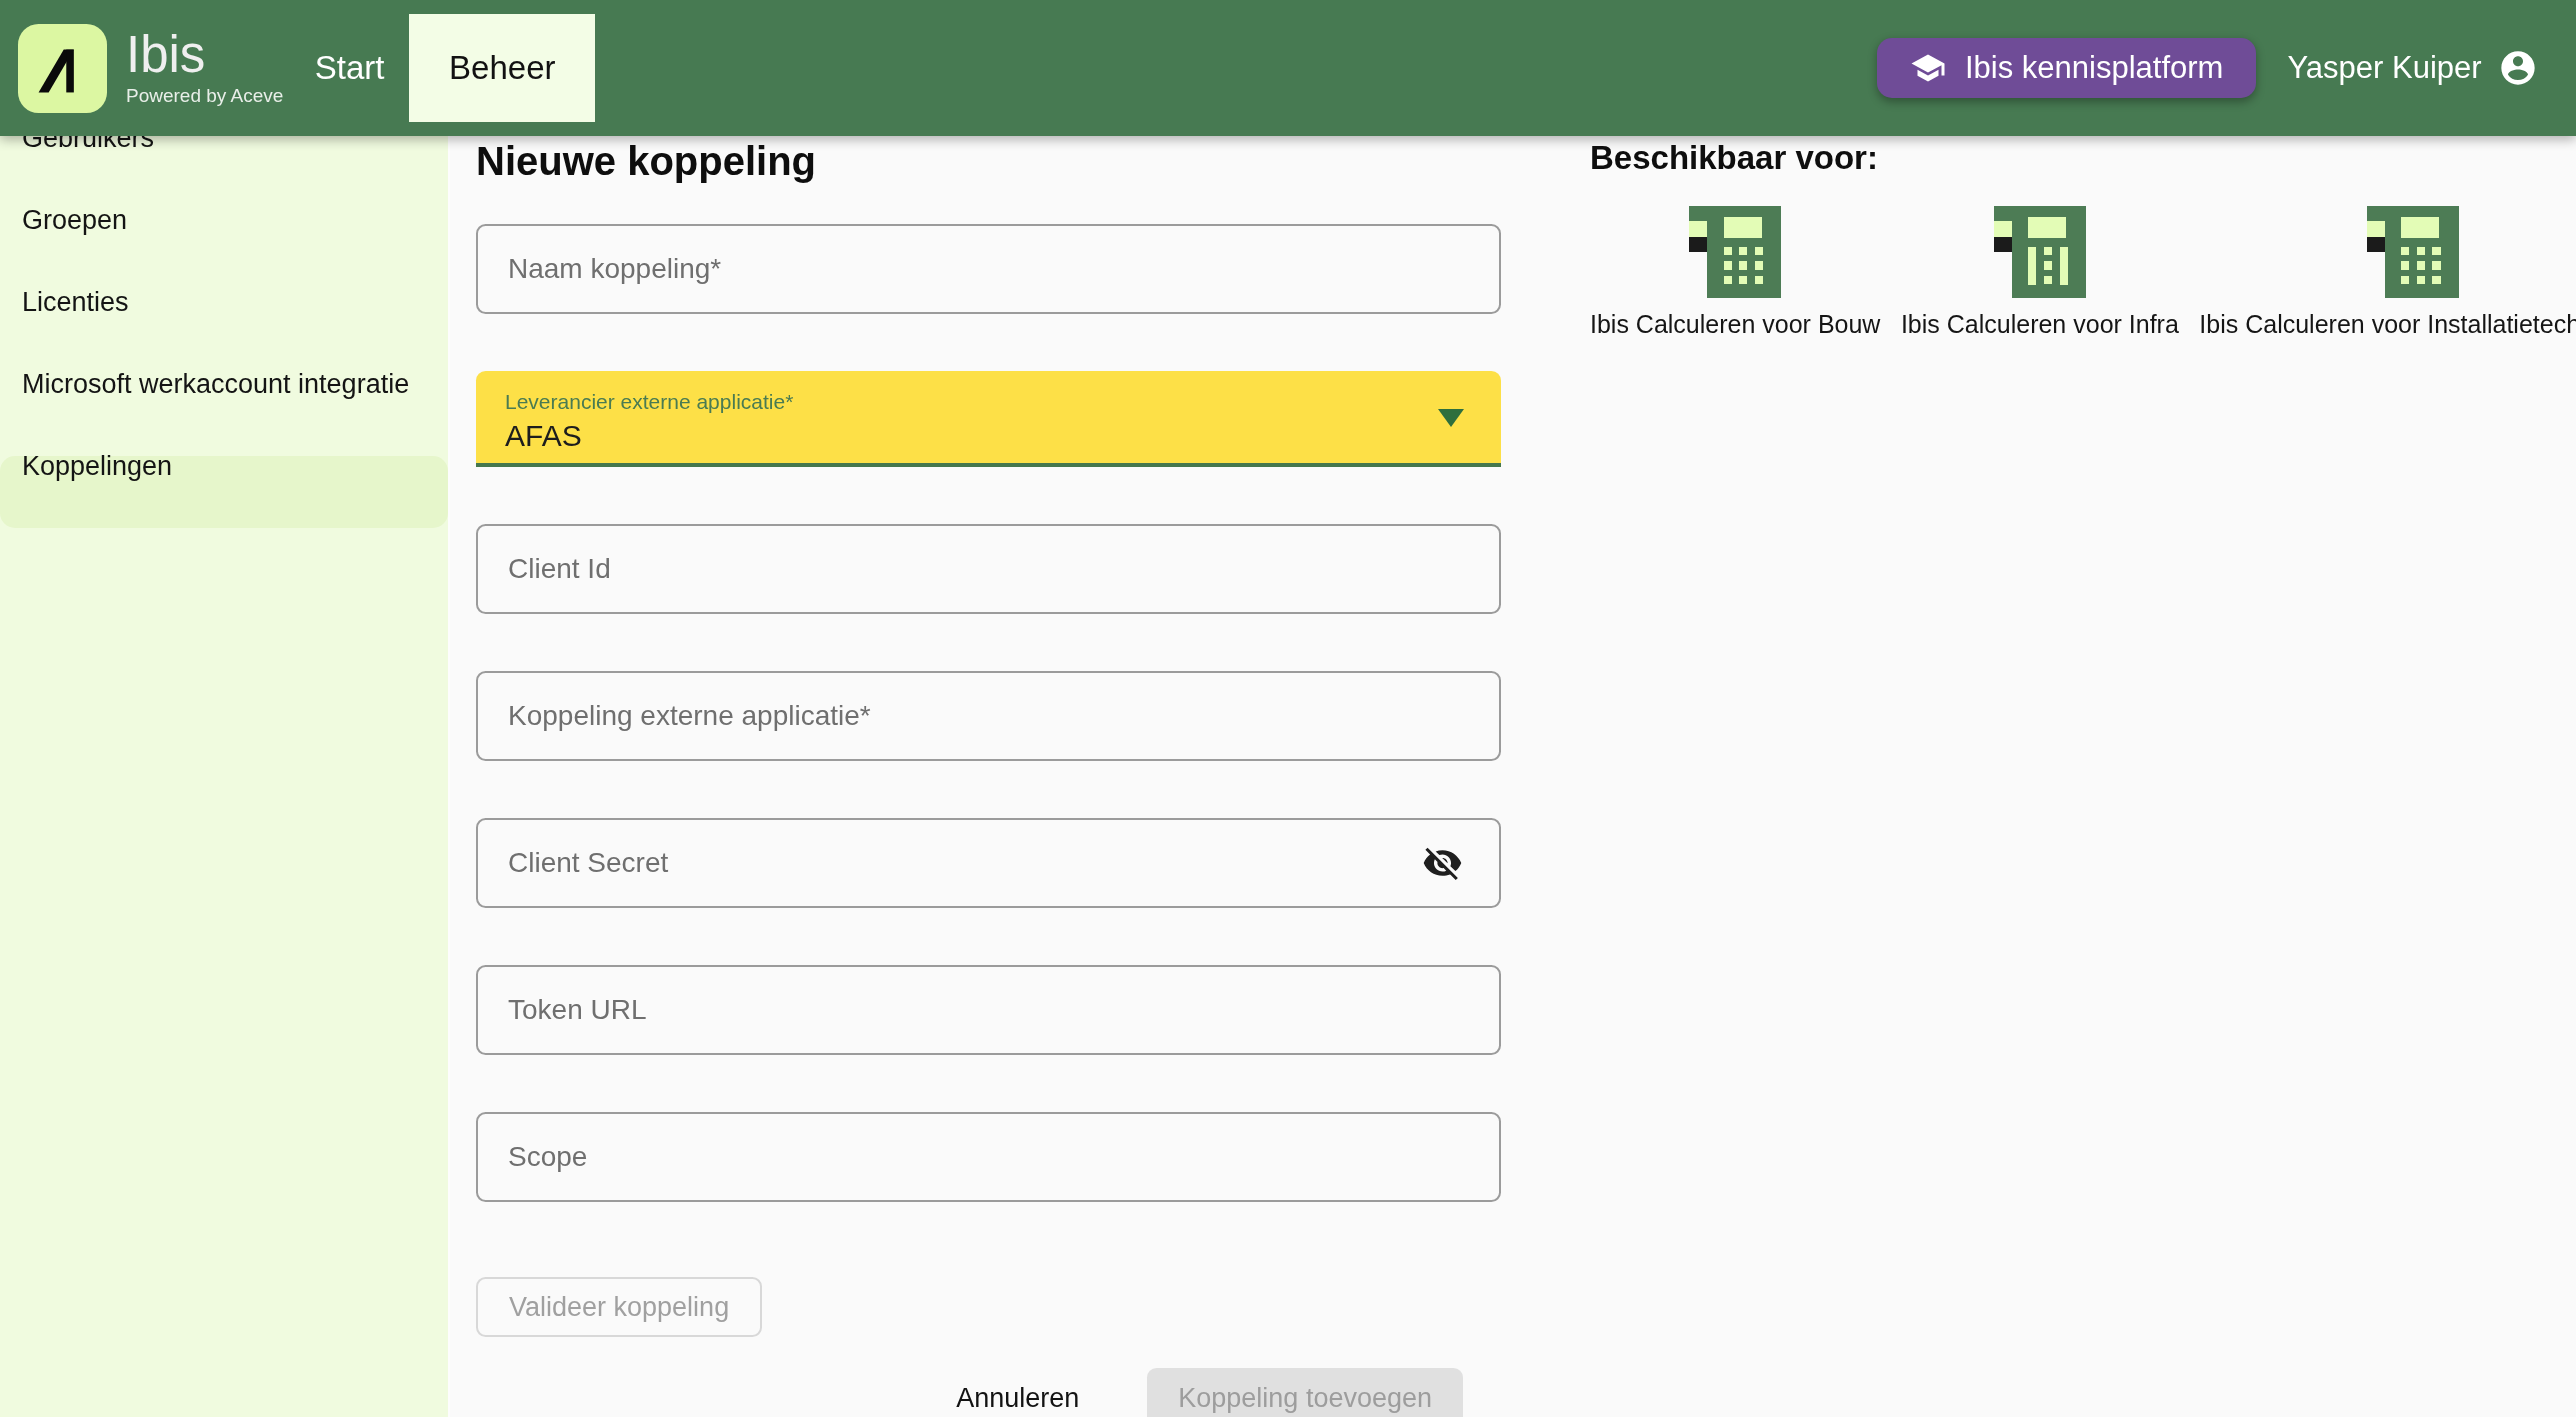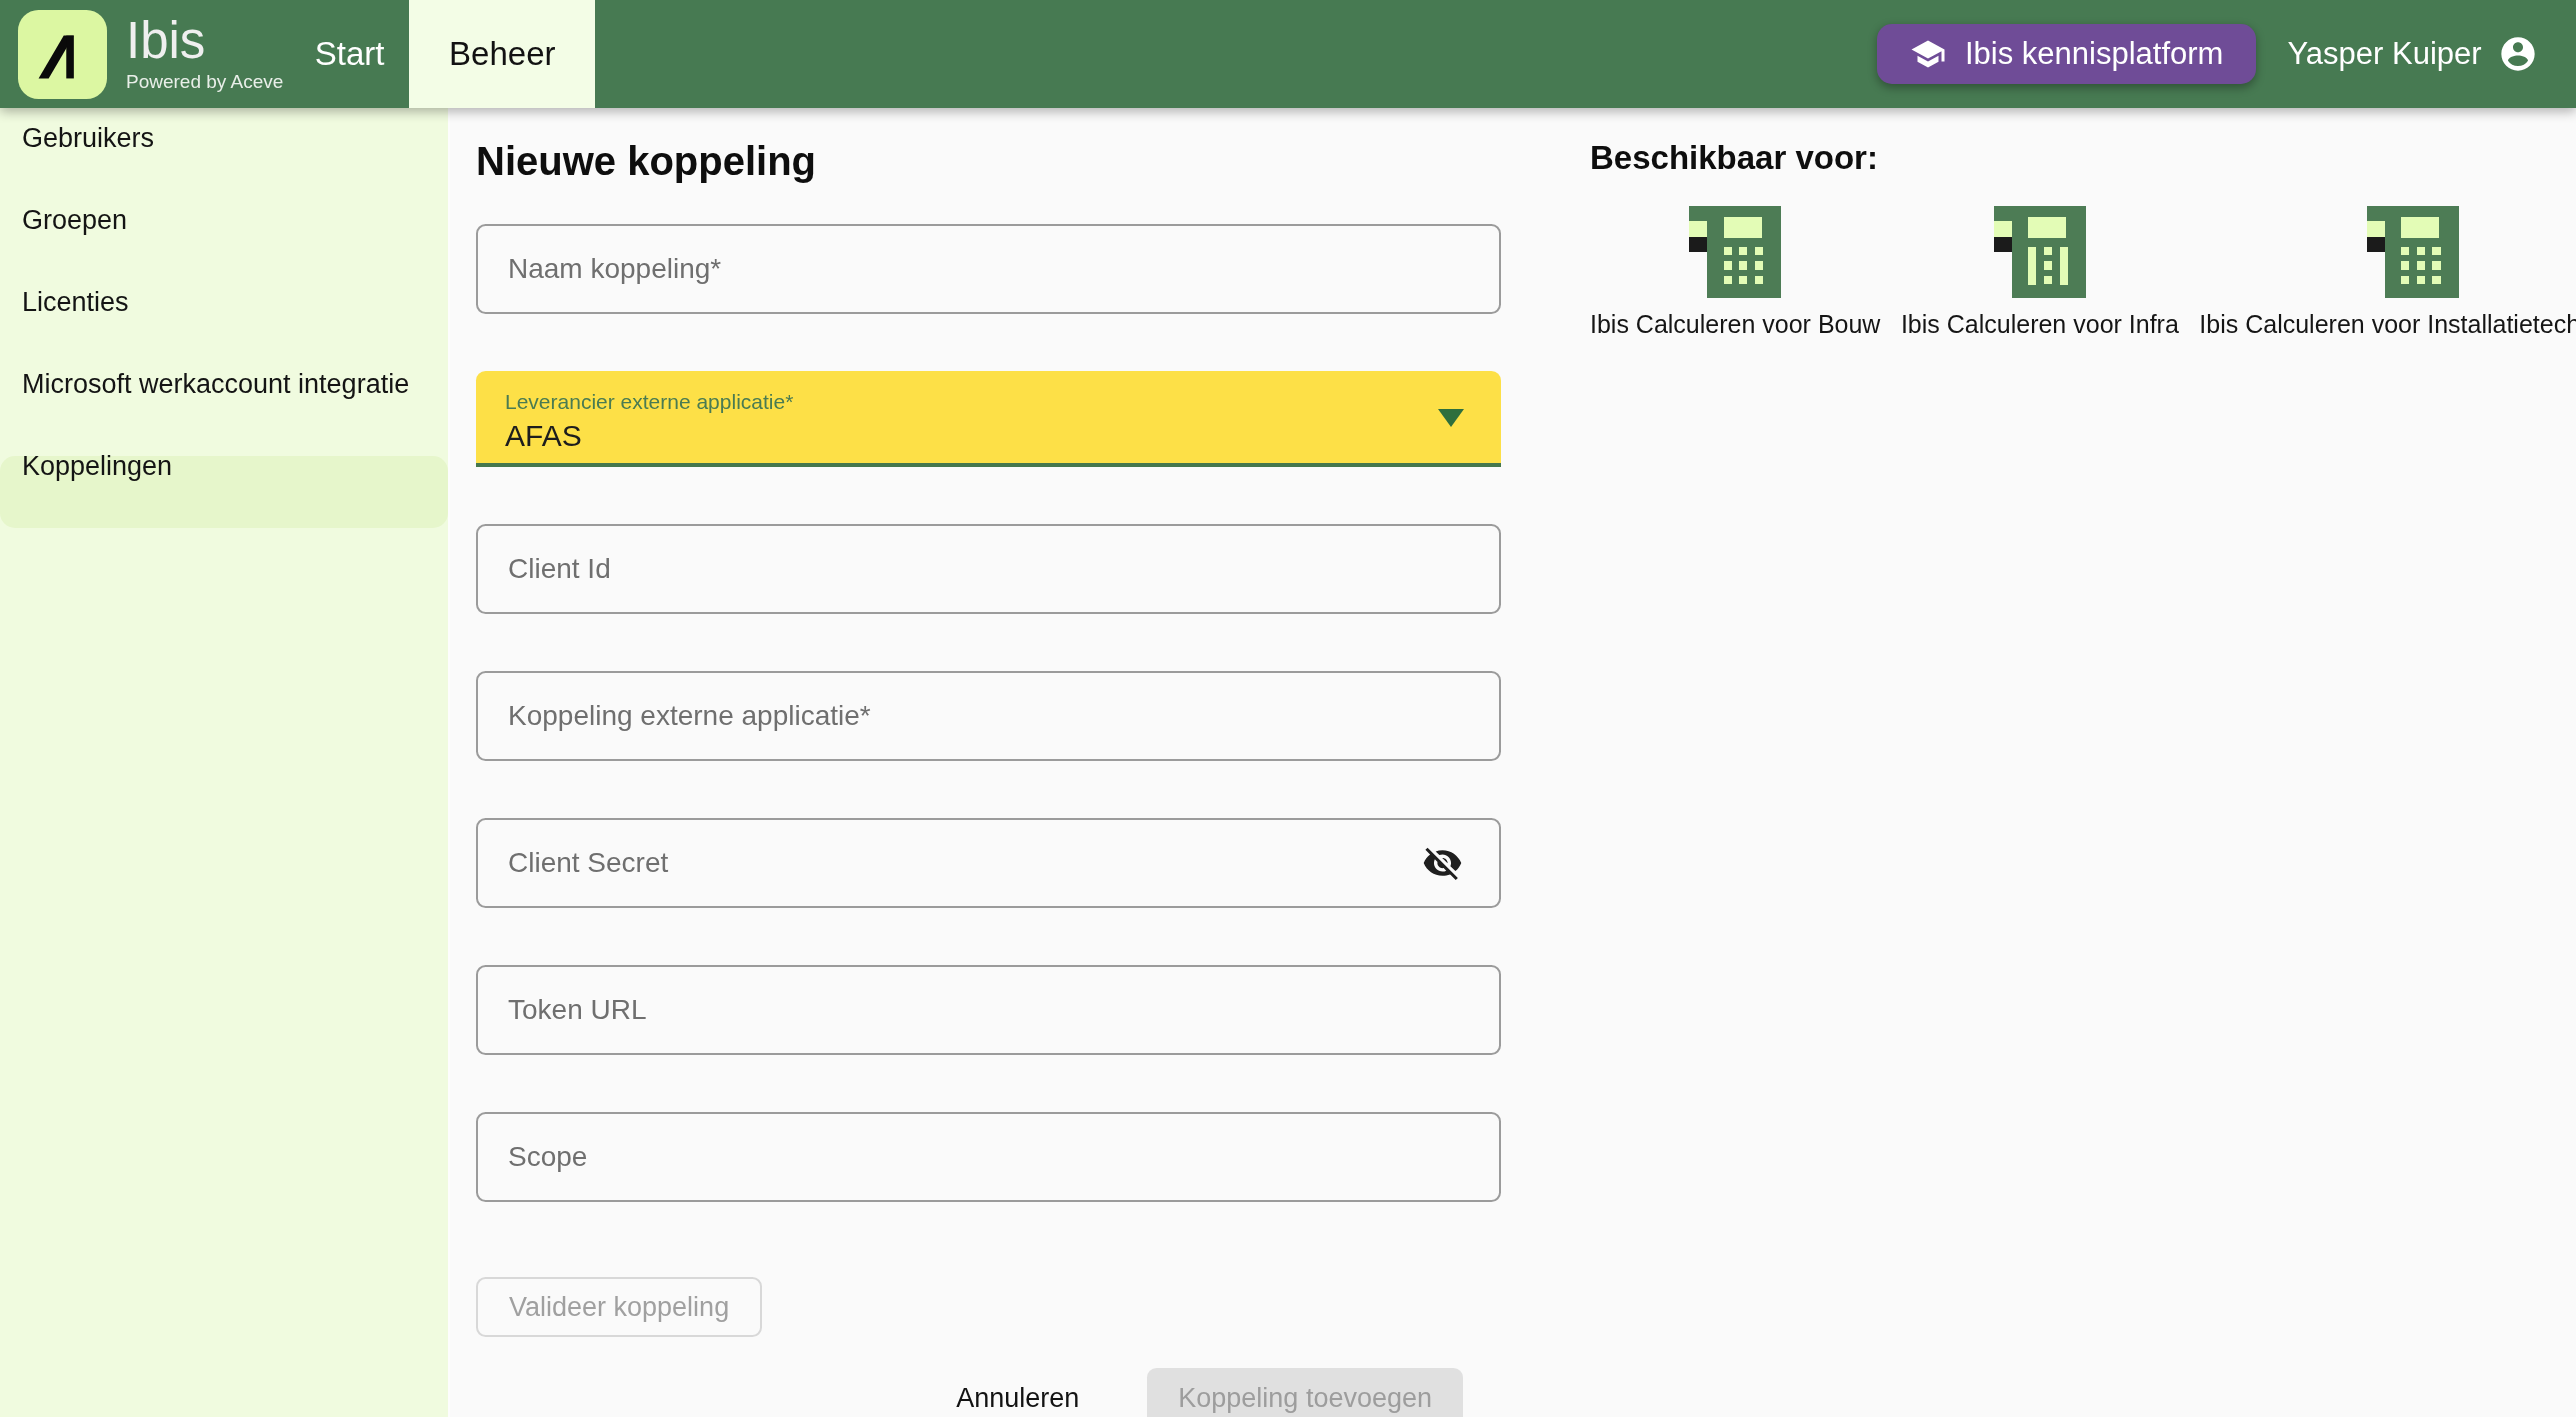--- a/index.html
+++ b/index.html
@@ -7,21 +7,21 @@
   body {
     position: relative;
     overflow: hidden;
     background: #fafafa;
     font-family: "Liberation Sans", sans-serif;
     color: #141414;
   }
 
   
   .topbar {
-    position: absolute; top: 0; left: 0; width: 2576px; height: 108px;
+    position: absolute; top: 0; left: 0; width: 2576px; height: 136px;
     background: #477a52;
     display: flex; align-items: center;
     box-shadow: 0 4.1px 11px rgba(0,0,0,.30);
     z-index: 10;
   }
   .logo-box {
     width: 89px; height: 89px; margin-left: 18px;
     background: #dcf7a2; border-radius: 20.5px;
     display: flex; align-items: center; justify-content: center;
     flex: none;

